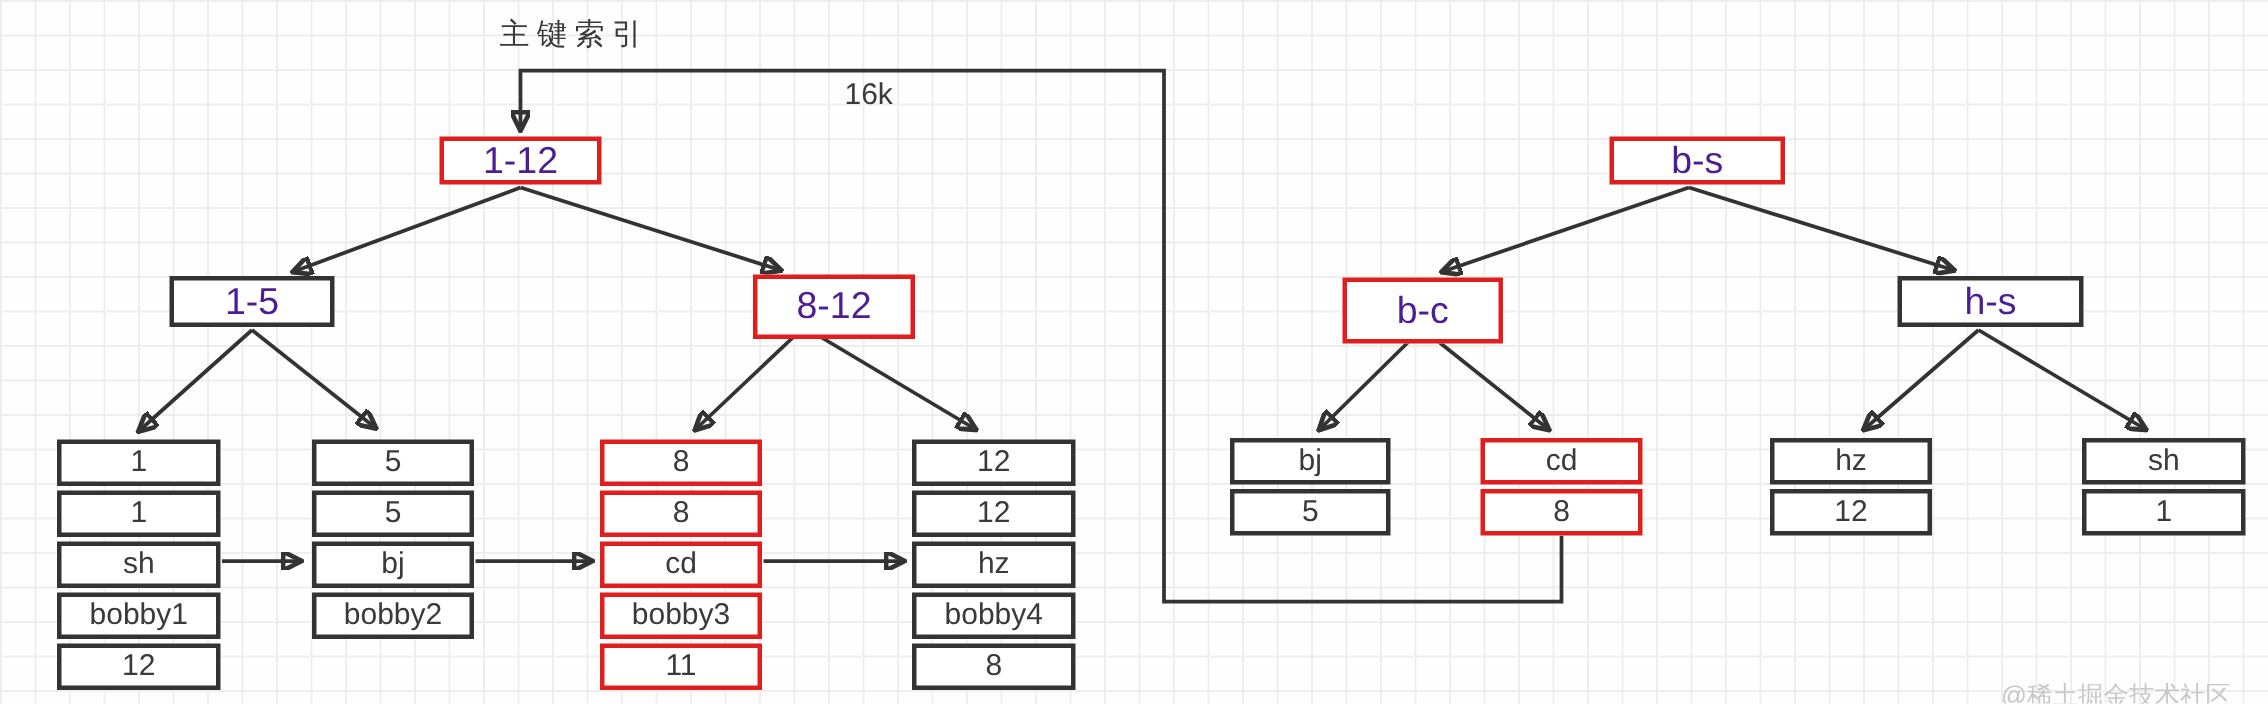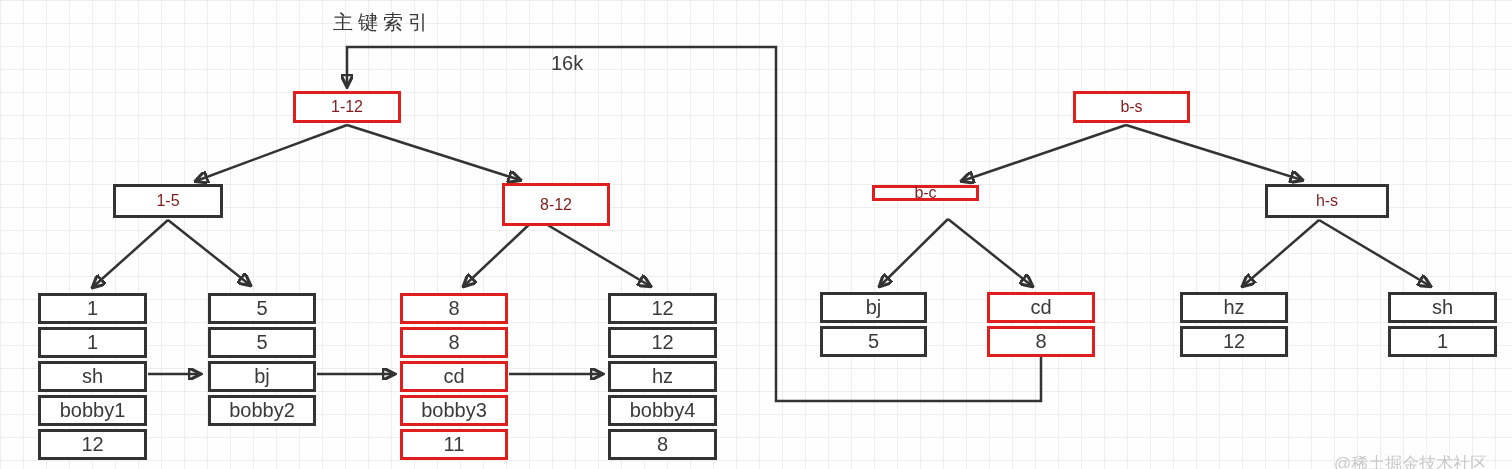--- a/index.html
+++ b/index.html
@@ -13,21 +13,21 @@
   }
   .diagram-label{
     position:absolute;font-size:20px;color:#3a3a3a;white-space:nowrap;padding-left:32px;
   }
   .watermark{
     position:absolute;font-size:17px;color:#c8c8c8;white-space:nowrap;
   }
   .node{
     position:absolute;background:#fff;border:3px solid #333;box-sizing:border-box;
     display:flex;align-items:center;justify-content:center;
-    font-size:16px;color:#7f1d1d;
+    font-size:25px;color:#4c1d95;
   }
   .node.red{border-color:#e01e1e;}
   .stack{position:absolute;display:flex;flex-direction:column;gap:3px;}
   .cell{
     background:#fff;border:3px solid #333;box-sizing:border-box;height:31px;
     display:flex;align-items:center;justify-content:center;
     font-size:20px;color:#3a3a3a;
   }
   .stack.red .cell{border-color:#e01e1e;}
   svg.arrows{position:absolute;left:0;top:0;pointer-events:none;}
@@ -60,21 +60,21 @@
     <path d="M1126,125 L1302,180" marker-end="url(#arw)"></path>
     <path d="M948,219 L880,286" marker-end="url(#arw)"></path>
     <path d="M948,219 L1032,286" marker-end="url(#arw)"></path>
     <path d="M1319,220 L1243,286" marker-end="url(#arw)"></path>
     <path d="M1319,220 L1430,286" marker-end="url(#arw)"></path>
 
     <path d="M1041,357 L1041,401 L776,401 L776,47 L347,47 L347,86" marker-end="url(#arw)"></path>
   </svg>
 
   <span class="diagram-label" style="left:301px;top:9px;letter-spacing:5px;">主键索引</span>
-  <span class="diagram-label" style="left:519px;top:52px;">16k</span>
+  <span class="diagram-label" style="left:531px;top:52px;">16k</span>
   <span class="watermark" style="left:1334px;top:432px;margin-top:20px;">@稀土掘金技术社区</span>
 
   <div class="node red" style="left:293px;top:91px;width:108px;height:32px;">1-12</div>
   <div class="node" style="left:113px;top:184px;width:110px;height:34px;">1-5</div>
   <div class="node red" style="left:502px;top:183px;width:108px;height:43px;">8-12</div>
 
   <div class="stack" style="left:38px;top:293px;width:109px;">
     <div class="cell">1</div>
     <div class="cell">1</div>
     <div class="cell">sh</div>
@@ -99,21 +99,21 @@
 
   <div class="stack" style="left:608px;top:293px;width:109px;">
     <div class="cell">12</div>
     <div class="cell">12</div>
     <div class="cell">hz</div>
     <div class="cell">bobby4</div>
     <div class="cell">8</div>
   </div>
 
   <div class="node red" style="left:1073px;top:91px;width:117px;height:32px;">b-s</div>
-  <div class="node red" style="left:872px;top:185px;width:107px;height:16px;">b-c</div>
+  <div class="node red" style="left:895px;top:185px;width:107px;height:44px;">b-c</div>
   <div class="node" style="left:1265px;top:184px;width:124px;height:34px;">h-s</div>
 
   <div class="stack" style="left:820px;top:292px;width:107px;">
     <div class="cell">bj</div>
     <div class="cell">5</div>
   </div>
 
   <div class="stack red" style="left:987px;top:292px;width:108px;">
     <div class="cell">cd</div>
     <div class="cell">8</div>

